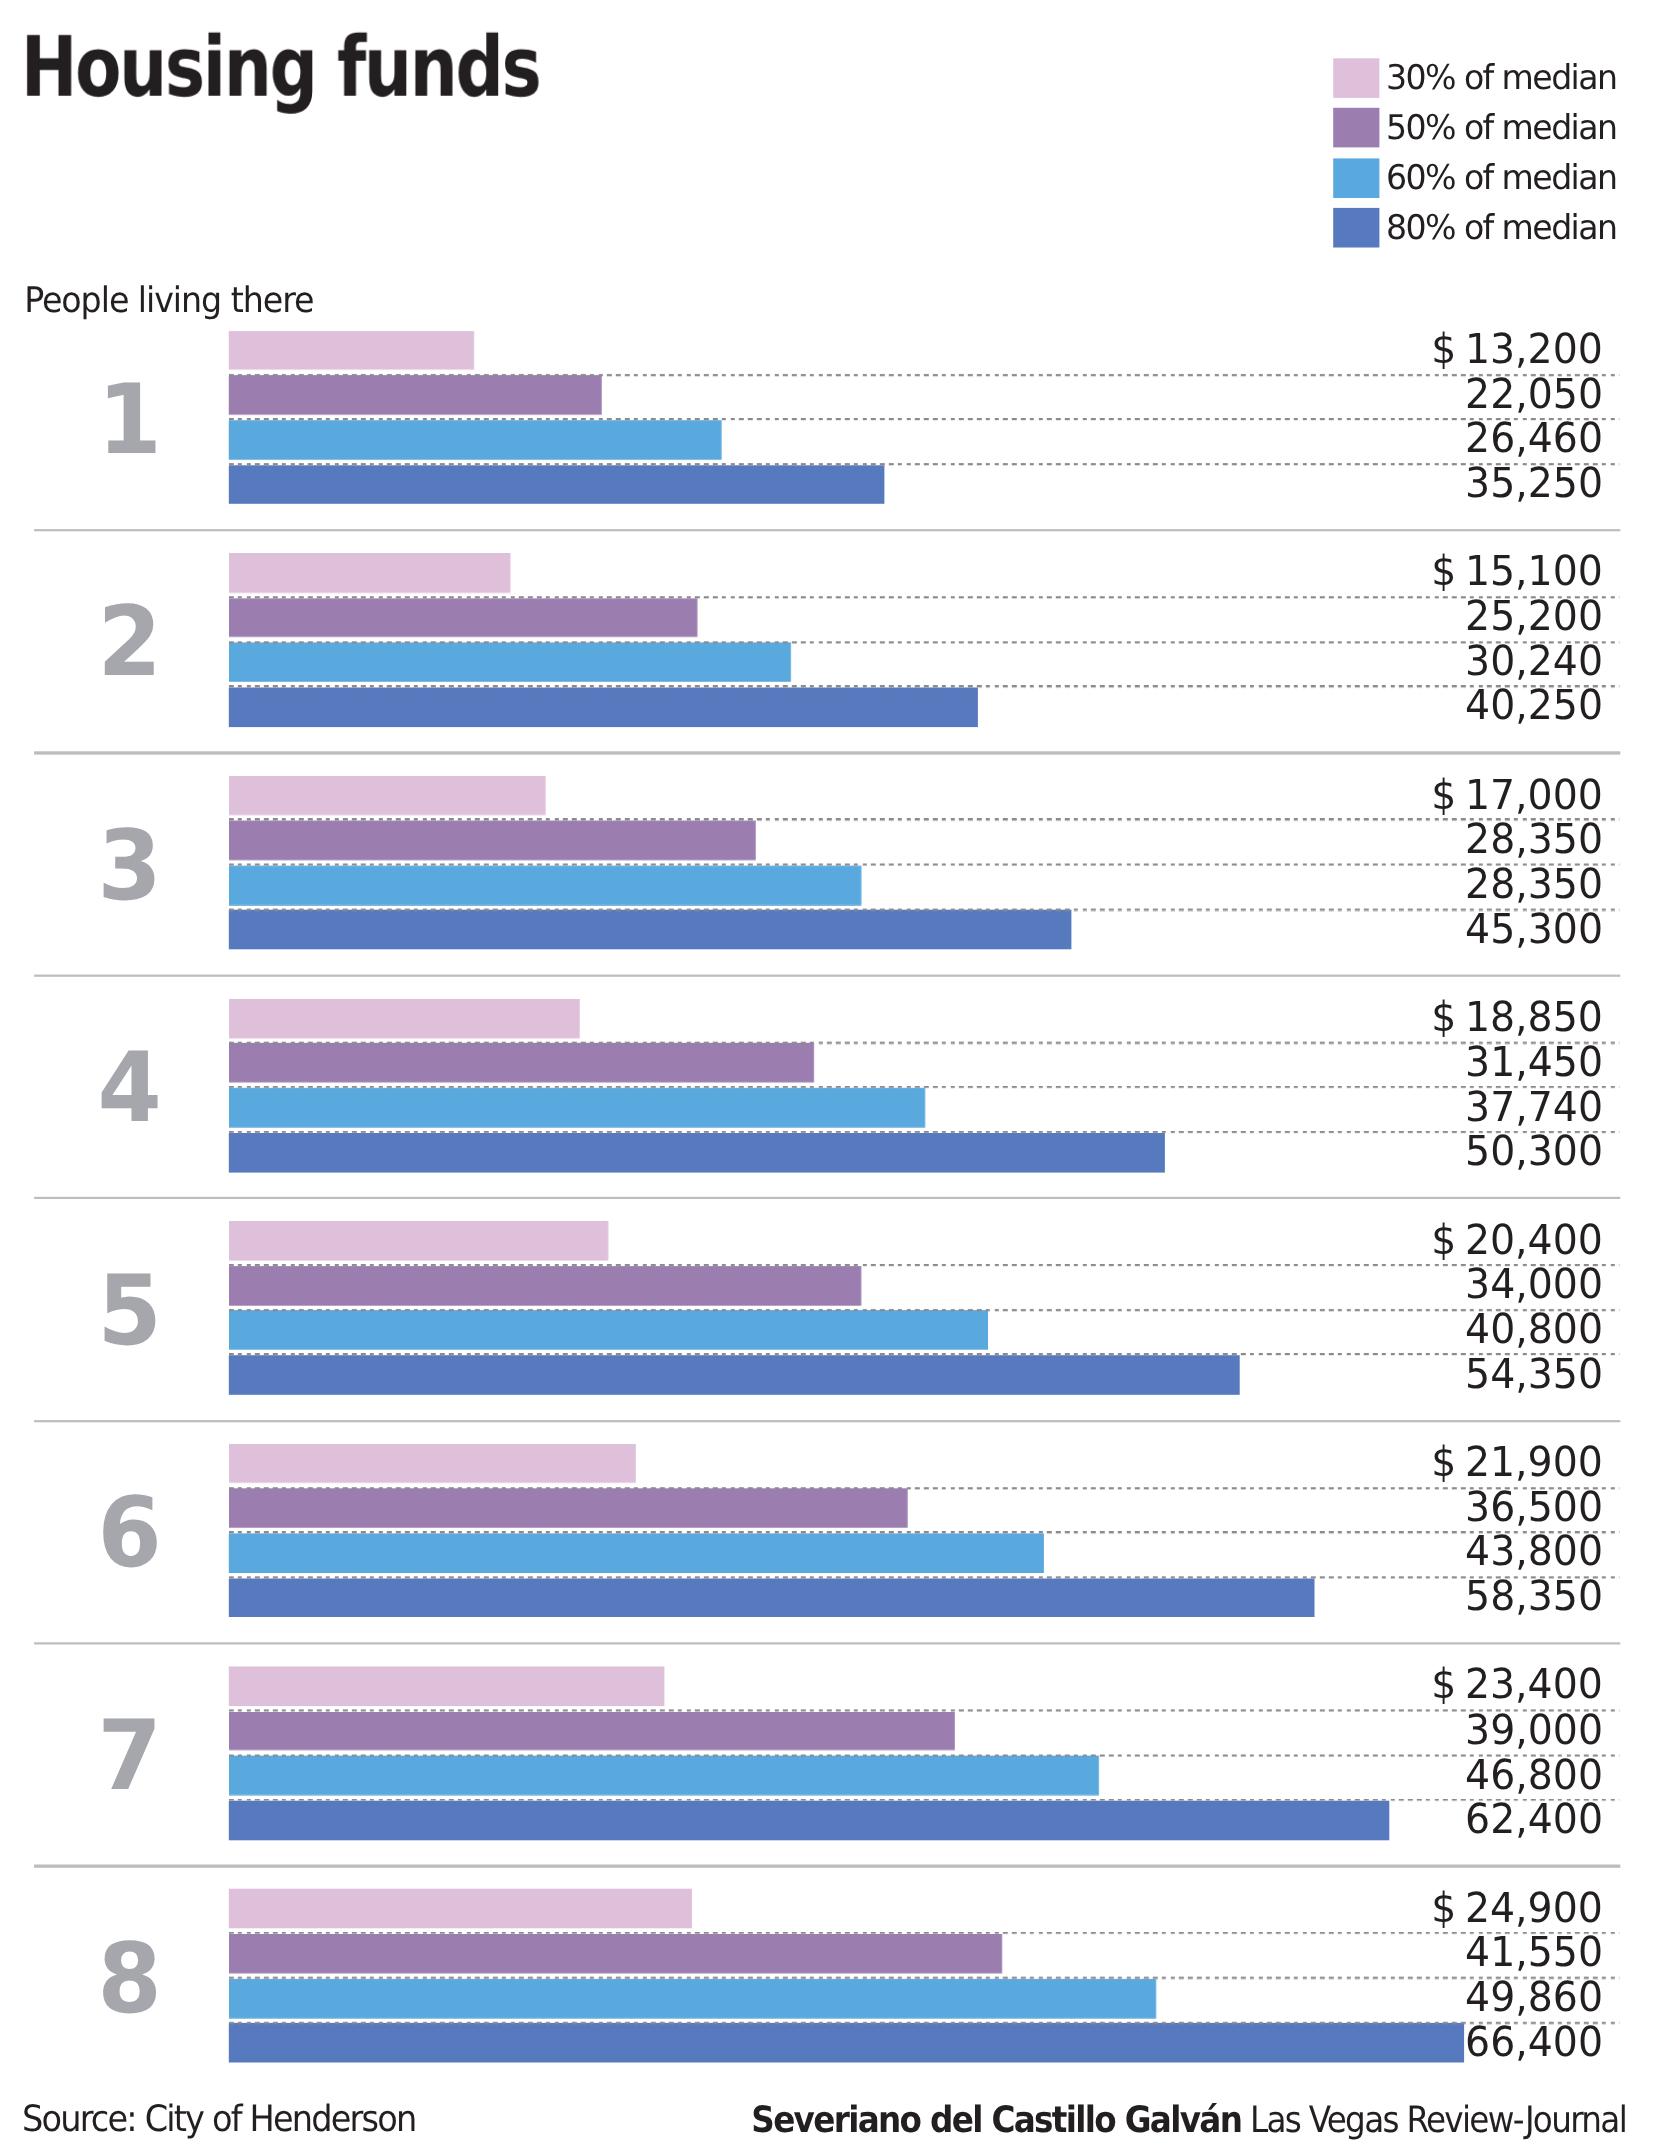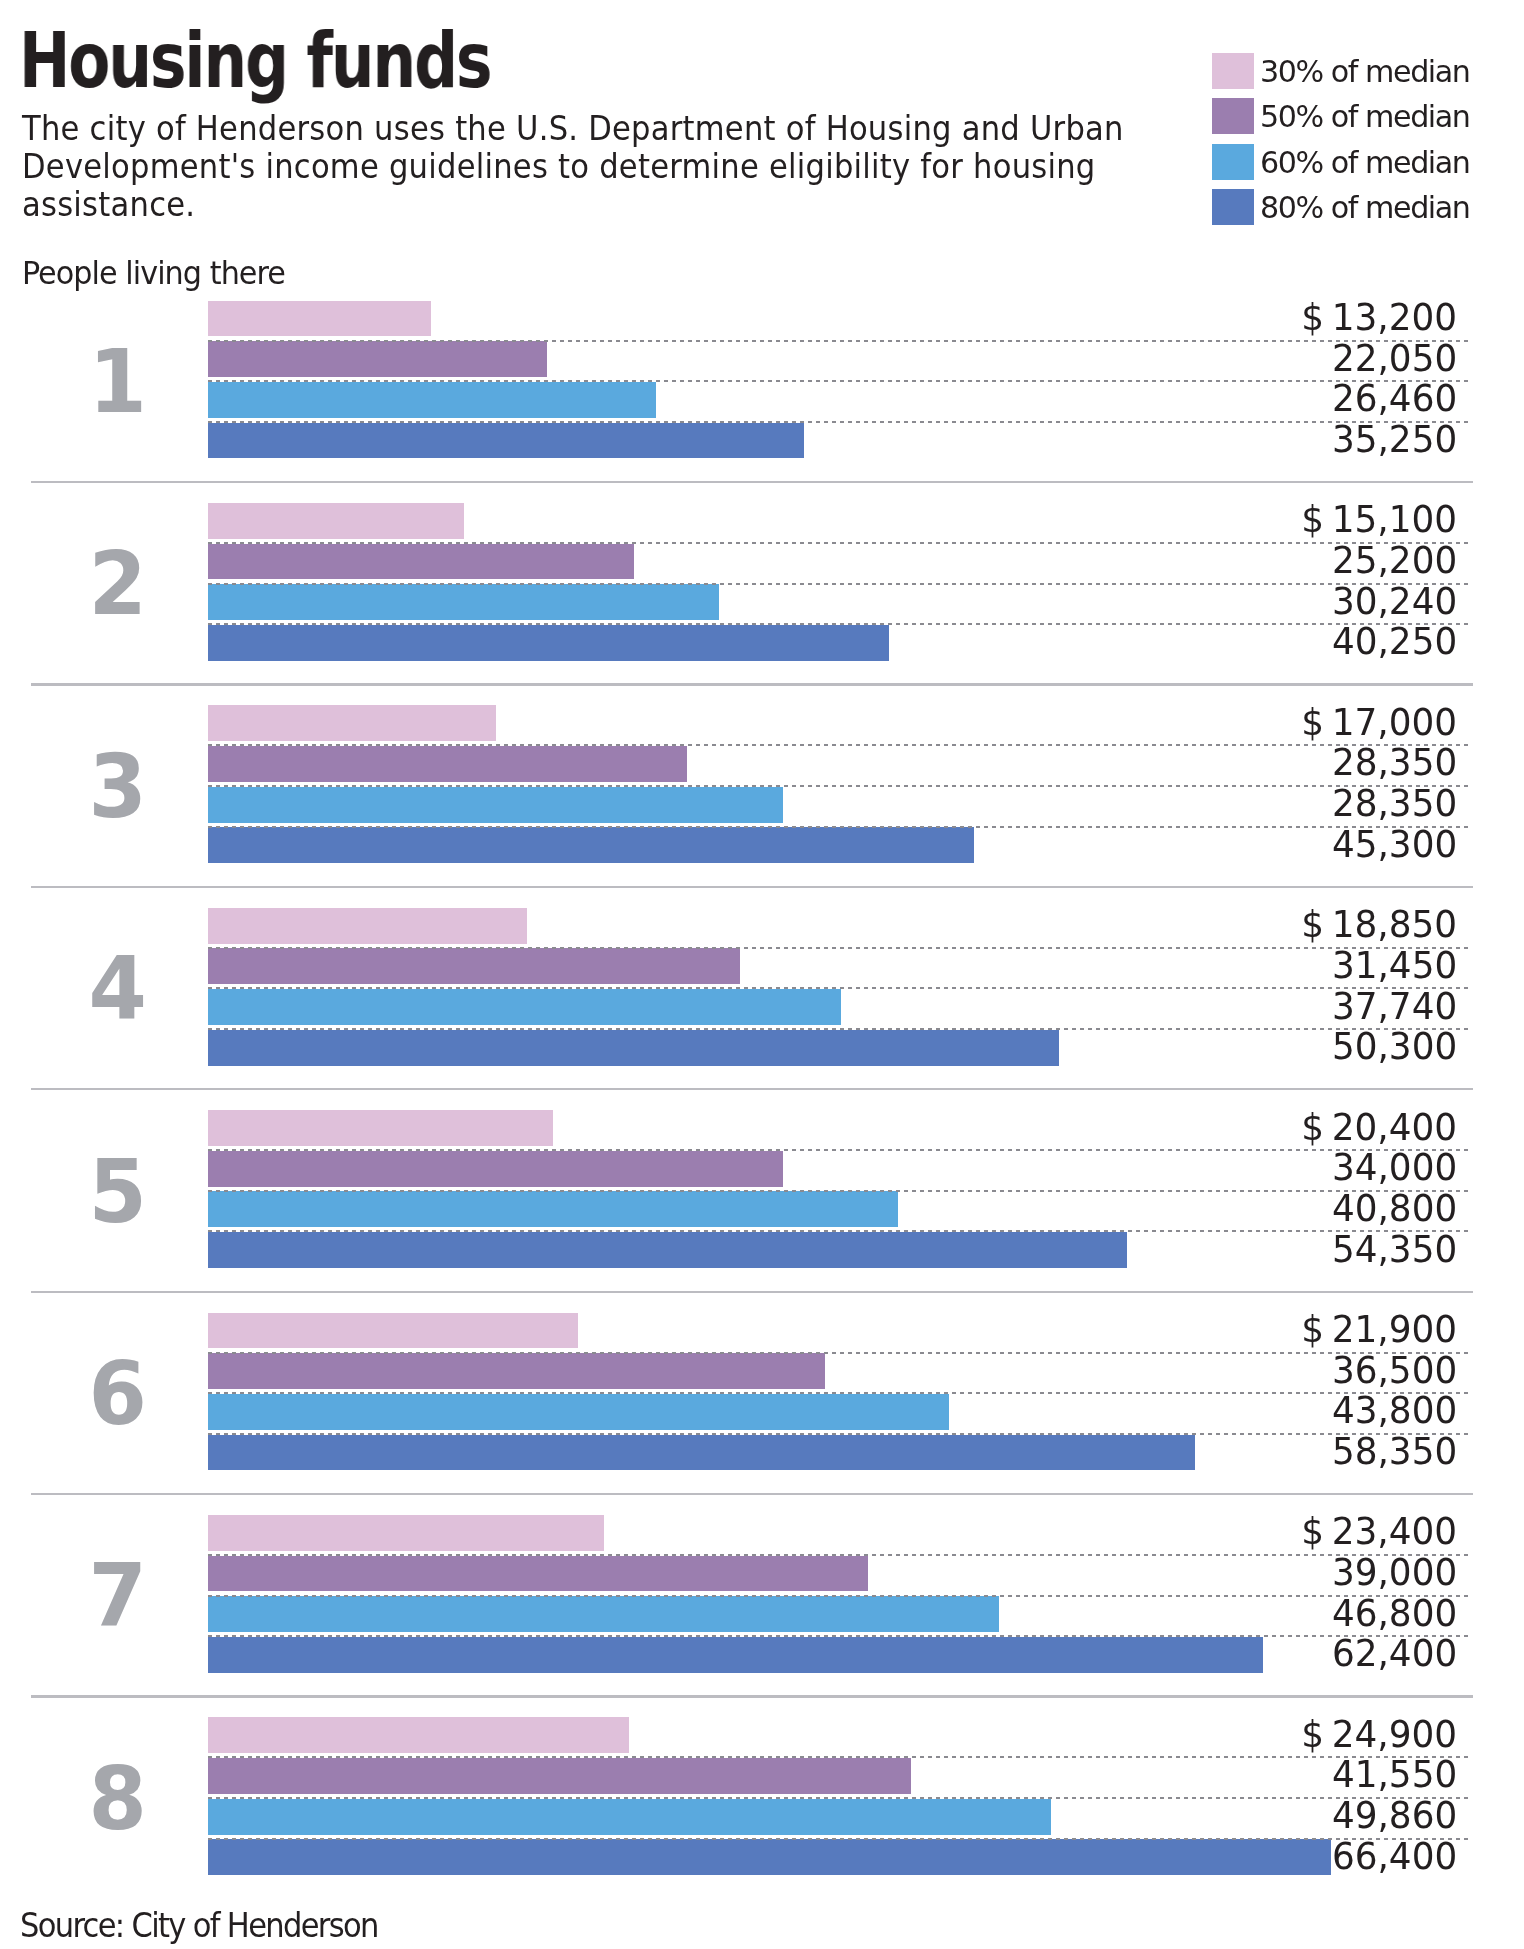--- a/index.html
+++ b/index.html
@@ -38,21 +38,20 @@
        letter-spacing:-1.61px;transform:scaleX(1.028);transform-origin:0 0;}
   .byline{position:absolute;left:682.8px;top:1906.5px;font-size:33px;color:#231f20;white-space:nowrap;
        letter-spacing:-1.525px;}
   .byline b{font-weight:bold;}
 </style>
 </head>
 <body>
 
 <div id="page">
   <div class="hl">Housing funds</div>
-  <div class="sub">The city of Henderson uses the U.S. Department of Housing and Urban Development's income guidelines to determine eligibility for housing assistance.</div>
   <div class="axlabel">People living there</div>
   <div class="legend" id="legend">
       <div class="legrow">
         <div class="legsw" style="background: rgb(223, 192, 218);"></div>
         <div class="legtx">30% of median</div>
       </div>
       <div class="legrow">
         <div class="legsw" style="background: rgb(155, 126, 175);"></div>
         <div class="legtx">50% of median</div>
       </div>
@@ -173,20 +172,21 @@
         <div class="dash" style="top: 79.7px;"></div>
         <div class="val" style="top: 39.15px;">41,550</div>
         <div class="bar" style="left: 208.3px; top: 81.4px; height: 35.9px; width: 842.784px; background: rgb(90, 169, 222);"></div>
         <div class="dash" style="top: 120.4px;"></div>
         <div class="val" style="top: 79.85px;">49,860</div>
         <div class="bar" style="left: 208.3px; top: 122.1px; height: 35.9px; width: 1122.36px; background: rgb(87, 122, 190);"></div>
         <div class="val" style="top: 120.55px;">66,400</div>
       </div>
     </div>
   <div class="src">Source: City of Henderson</div>
+  <div class="byline"><b>Severiano del Castillo Galván</b> <span>Las Vegas Review-Journal</span></div>
 <div class="sep" style="top: 481px;"></div>
     <div class="sep" style="top: 683.4px;"></div>
     <div class="sep" style="top: 885.8px;"></div>
     <div class="sep" style="top: 1088.2px;"></div>
     <div class="sep" style="top: 1290.6px;"></div>
     <div class="sep" style="top: 1493px;"></div>
     <div class="sep" style="top: 1695.4px;"></div>
   </div>
 
 </body></html>

